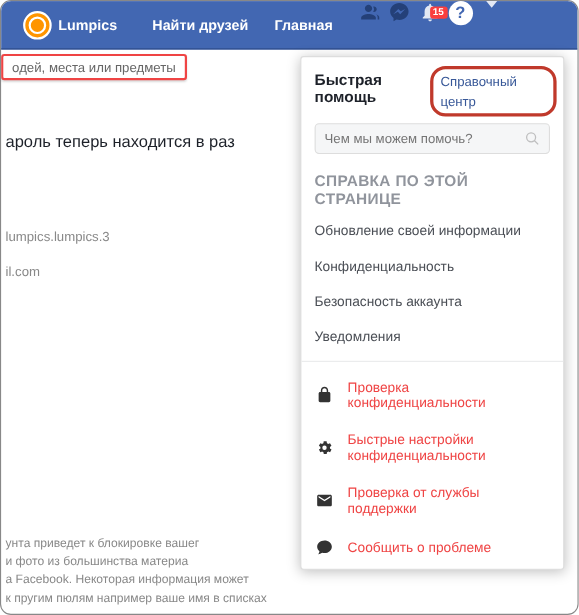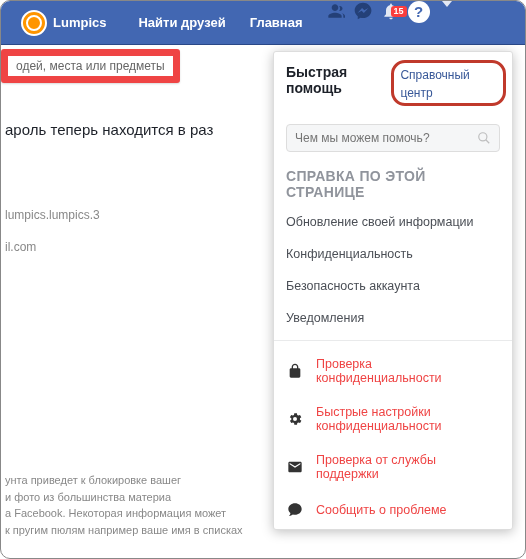--- a/index.html
+++ b/index.html
@@ -8,30 +8,30 @@
 .brand { display: flex; align-items: center; gap: 6px; padding: 0 20px; }
 .brand-logo { width: 26px; height: 26px; border-radius: 50%; background: #ff9500; border: 2px solid #fff; position: relative; overflow: hidden; }
 .brand-logo::before { content: ""; position: absolute; inset: 3px; border: 2px solid #fff; border-radius: 50%; }
 .nav-link { padding: 0 12px; height: 44px; display: flex; align-items: center; cursor: pointer; }
 .nav-icons { display: flex; align-items: center; margin-left: 6px; gap: 0; }
 .ic { width: 28px; height: 44px; display: flex; align-items: flex-start; justify-content: center; cursor: pointer; position: relative; }
 .ic svg { opacity: .85; }
 .badge { position: absolute; top: 5px; right: -2px; background: #fa3e3e; color: #fff; font-size: 9px; font-weight: bold; padding: 1px 3px; border-radius: 3px; line-height: 1; }
 .help-circle { width: 22px; height: 22px; background: #fff; border-radius: 50%; display: flex; align-items: center; justify-content: center; color: #4267b2; font-weight: bold; font-size: 15px; }
 .caret { width: 0; height: 0; border-left: 5px solid transparent; border-right: 5px solid transparent; border-top: 6px solid #fff; opacity: .85; }
-.search-tag { position: absolute; top: 48px; left: 0; background: #fff; border: 7px solid #ef4444; border-radius: 3px; padding: 3px 8px; color: #666; font-size: 12px; box-shadow: 0 1px 2px rgba(0,0,0,.15); }
+.search-tag { position: absolute; top: 48px; left: 0; background: #fff; border: 2px solid #ef4444; border-radius: 3px; padding: 3px 8px; color: #666; font-size: 12px; box-shadow: 0 1px 2px rgba(0,0,0,.15); }
 .content { position: absolute; left: 0; top: 80px; width: 260px; padding: 10px 4px; color: #1d2129; font-size: 13px; }
 .content-row { margin: 40px 0 0 0; color: #888; font-size: 12px; }
-.footer-text { position: absolute; left: 0; bottom: 16px; width: 290px; color: #888; font-size: 11px; line-height: 1.5; padding: 4px; }
+.footer-text { position: absolute; left: 0; bottom: 2px; width: 290px; color: #888; font-size: 11px; line-height: 1.5; padding: 4px; }
 .panel { position: absolute; top: 50px; right: 12px; width: 240px; background: #fff; border: 1px solid #ddd; border-radius: 3px; box-shadow: 0 2px 12px rgba(0,0,0,.25); }
 .panel-head { display: flex; justify-content: space-between; align-items: flex-start; padding: 12px 12px 10px; }
 .panel-title { font-weight: bold; font-size: 14px; color: #1d2129; }
 .help-link { font-size: 12px; color: #385898; cursor: pointer; }
 .callout { border: 3px solid #c0392b; border-radius: 14px; padding: 2px 6px; margin: -4px -6px; }
-.search-box { margin: 12px 12px 10px; display: flex; align-items: flex-start; border: 1px solid #ddd; border-radius: 4px; padding: 6px 8px; background: #f5f6f7; }
+.search-box { margin: 0 12px 10px; display: flex; align-items: flex-start; border: 1px solid #ddd; border-radius: 4px; padding: 6px 8px; background: #f5f6f7; }
 .search-box input { flex: 1; border: none; outline: none; background: transparent; font-size: 12px; color: #666; }
 .search-ico { opacity: .5; }
 .section-label { padding: 6px 12px; color: #90949c; font-size: 14px; font-weight: bold; letter-spacing: .3px; }
 .item { padding: 9px 12px; font-size: 12.5px; color: #4b4f56; cursor: pointer; }
 .sep { height: 1px; background: #e9eaeb; margin: 6px 0; }
 .action { display: flex; align-items: center; gap: 12px; padding: 10px 12px; font-size: 12.5px; color: #ef4444; cursor: pointer; }
 .action-ico { width: 18px; height: 18px; display: flex; align-items: center; justify-content: center; flex-shrink: 0; }
 </style>
 </head>
 <body>

